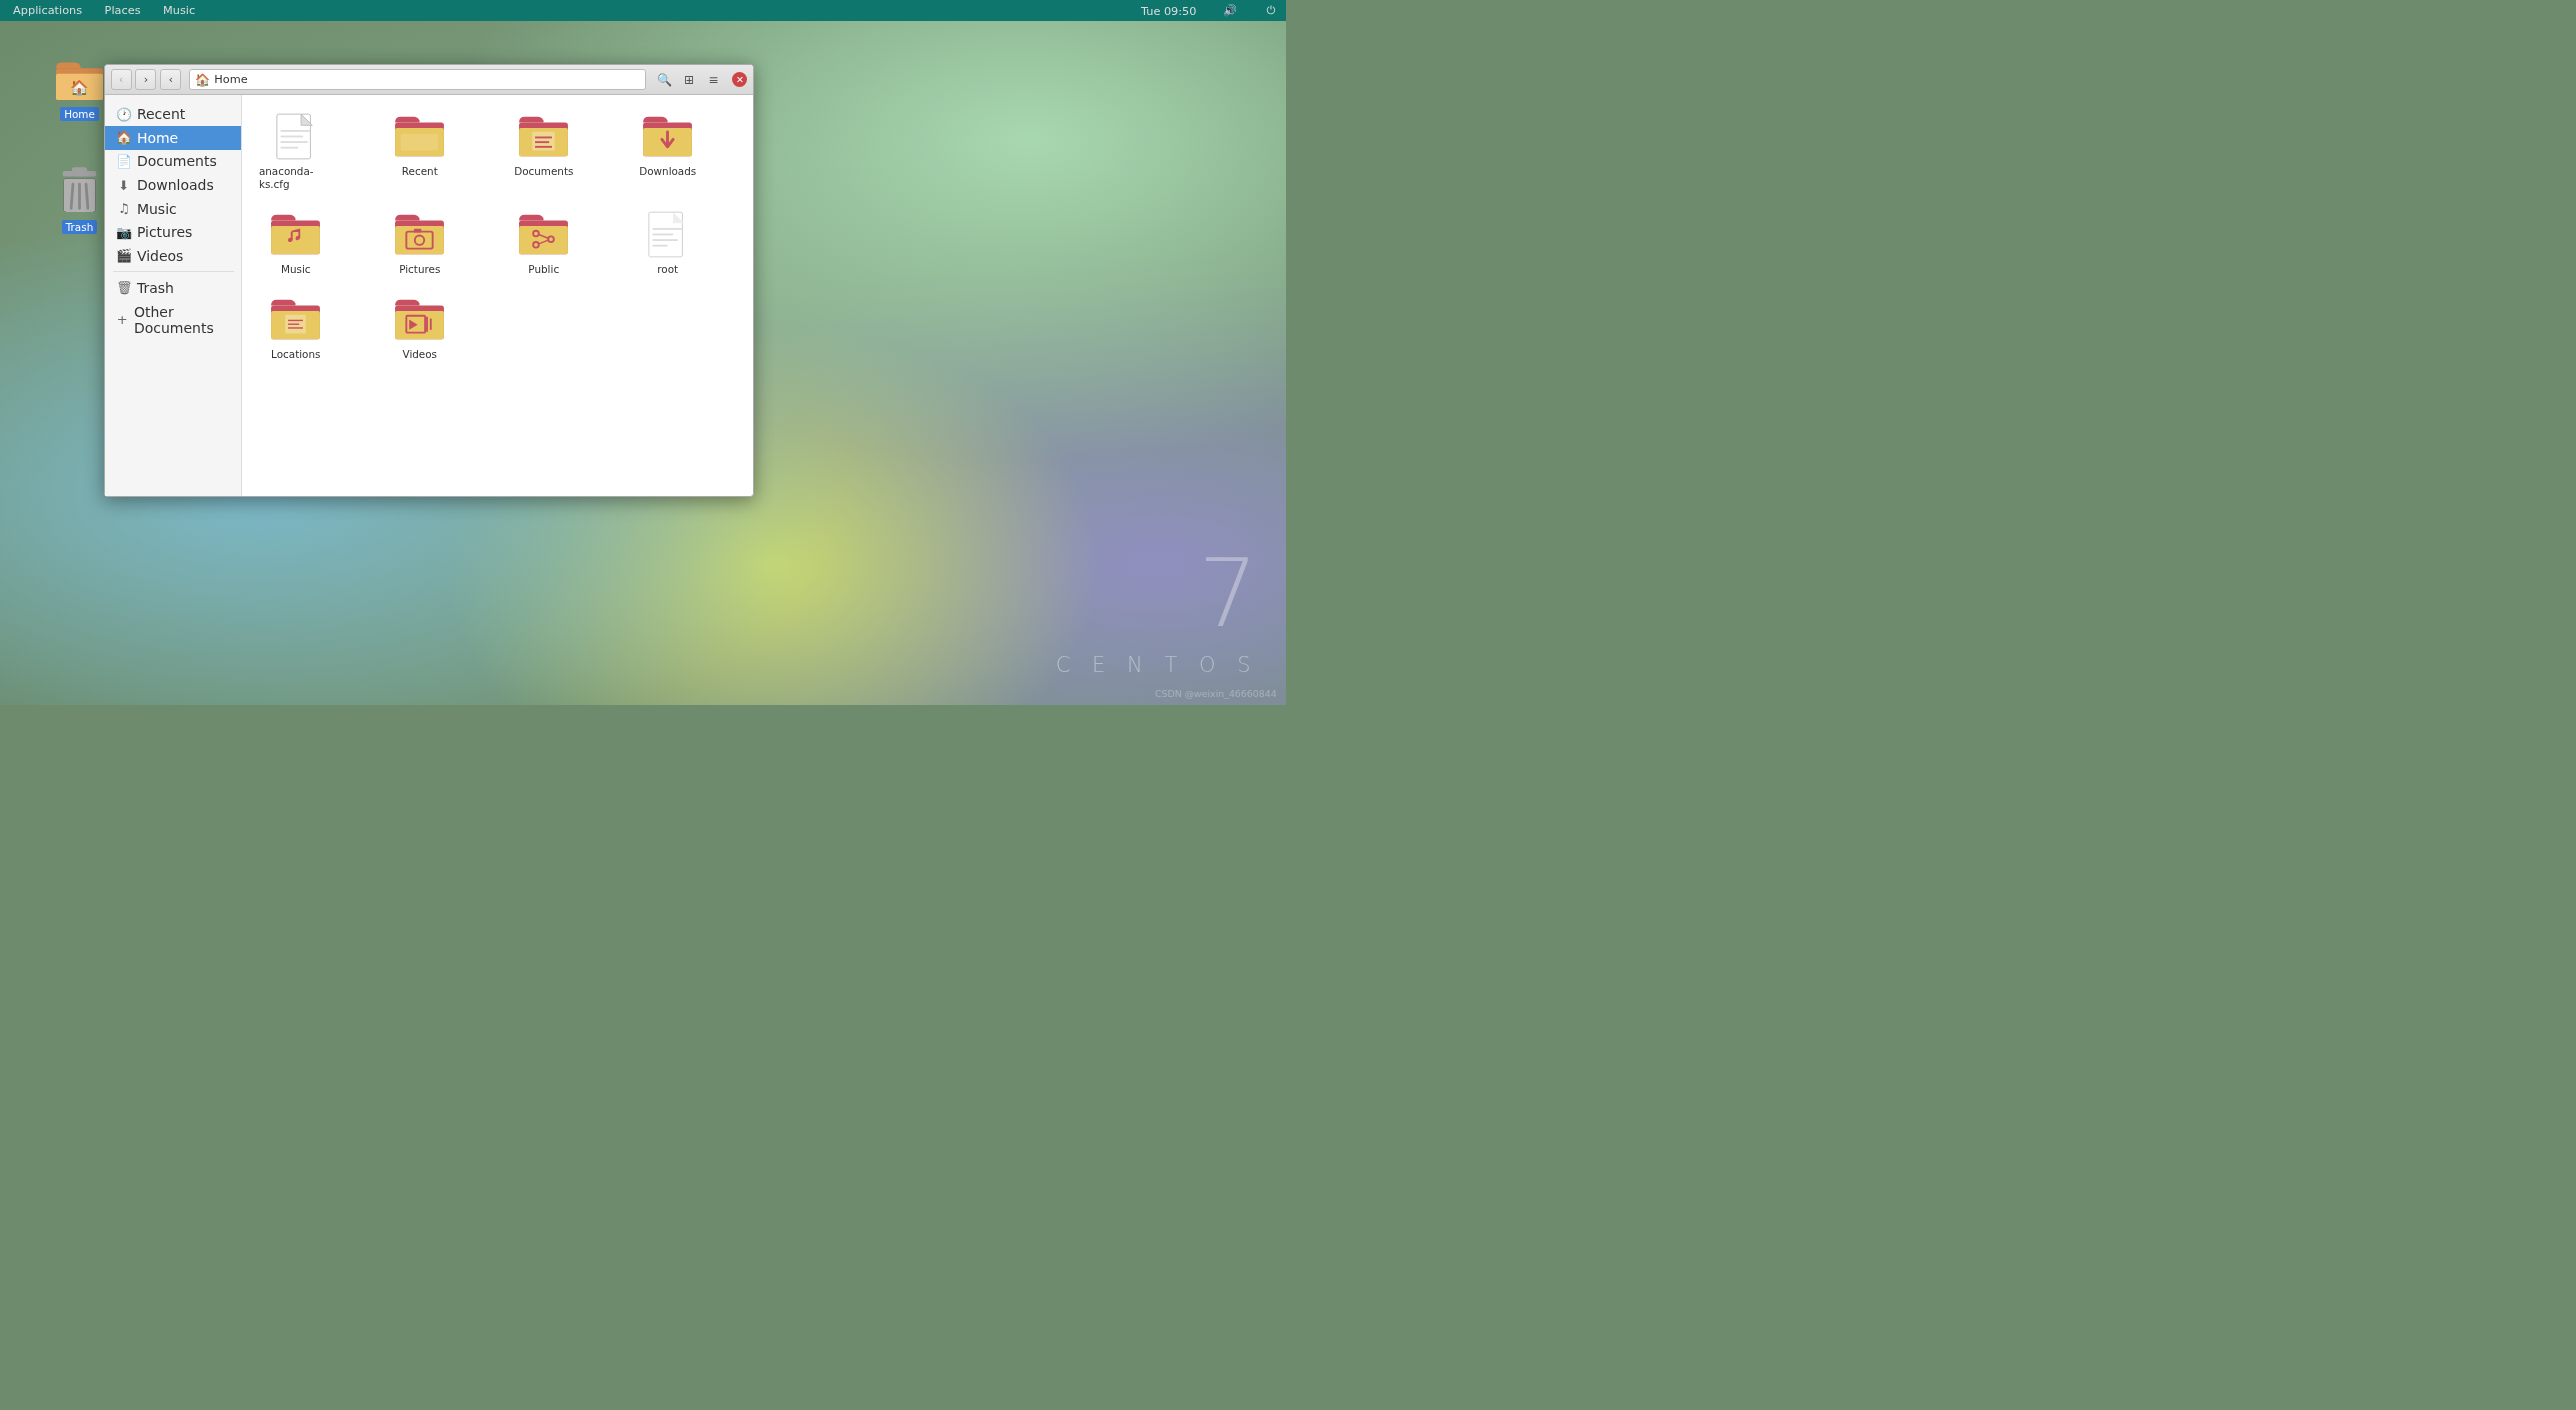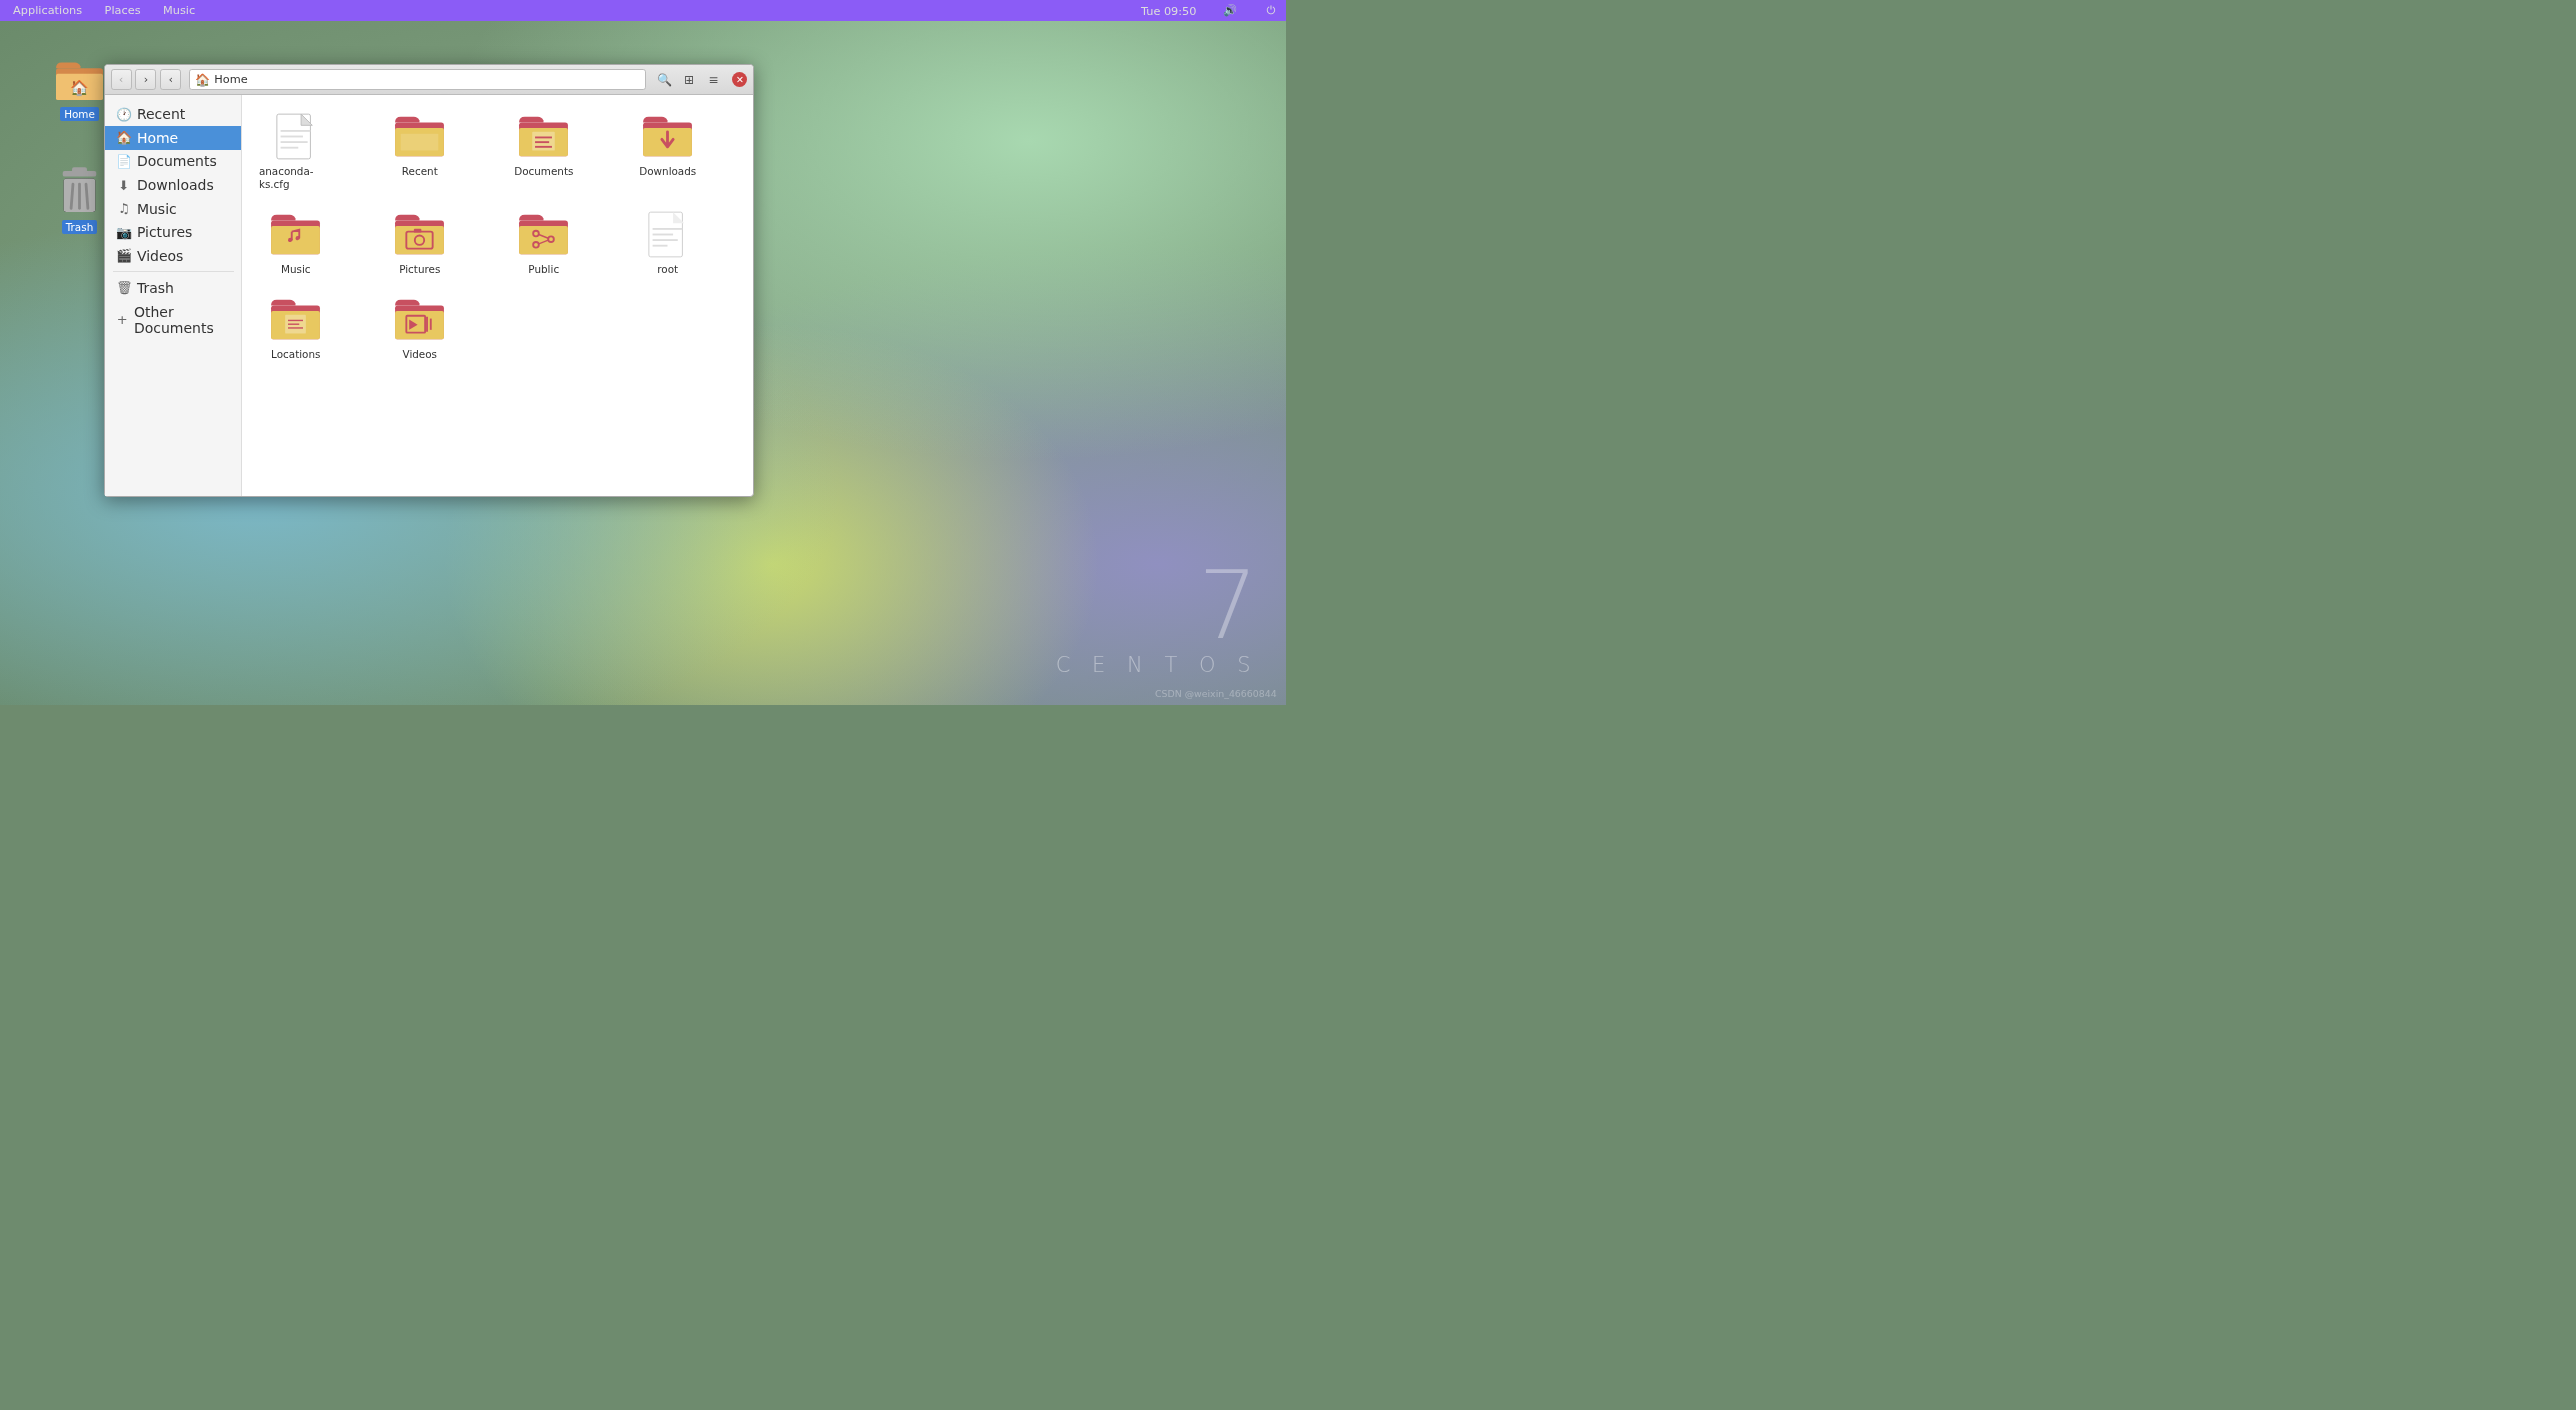--- a/index.html
+++ b/index.html
@@ -23,21 +23,21 @@
         radial-gradient(ellipse at 60% 80%, #c8d870 0%, transparent 30%),
         radial-gradient(ellipse at 90% 80%, #9090c0 0%, transparent 40%),
         radial-gradient(ellipse at 50% 50%, #8aaa8a 0%, #6a8a6a 100%);
     }
 
     
     .menubar {
       position: absolute;
       top: 0; left: 0; right: 0;
       height: 21px;
-      background: #8b5cf6;
+      background: #0f766e;
       display: flex;
       align-items: center;
       padding: 0 7.5px;
       z-index: 100;
       color: #ddd;
       font-size: 11.3px;
     }
     .menubar-left {
       display: flex;
       gap: 11.3px;
@@ -280,20 +280,21 @@
       font-size: 94px;
       color: rgba(255,255,255,0.35);
       font-weight: 200;
       line-height: 1;
     }
     .centos-name {
       font-size: 21px;
       color: rgba(255,255,255,0.4);
       letter-spacing: 7.5px;
       font-weight: 300;
+      margin-top: 12px;
     }
     .csdn-credit {
       position: absolute;
       bottom: 5.6px;
       right: 9.4px;
       font-size: 9.4px;
       color: rgba(255,255,255,0.3);
     }
   </style>
 </head>

